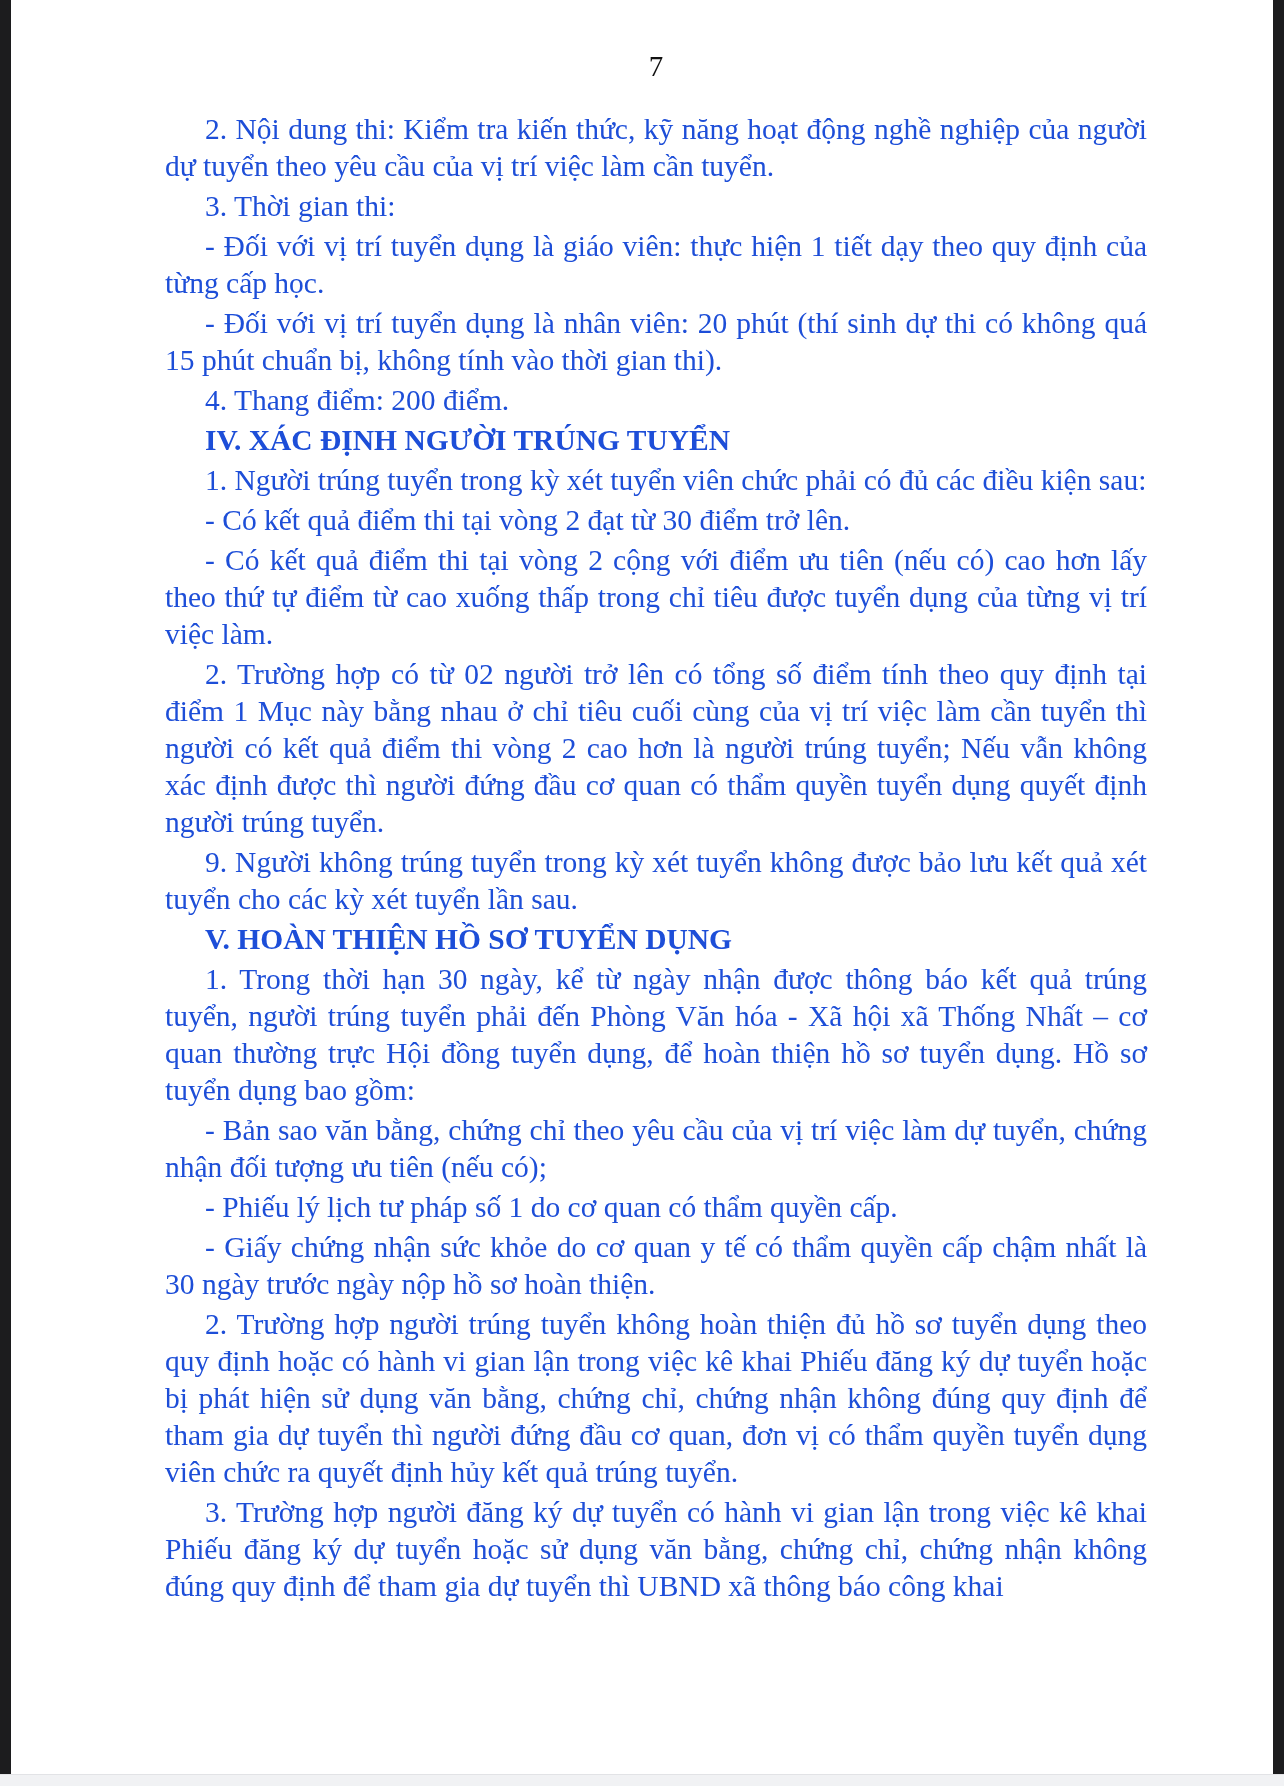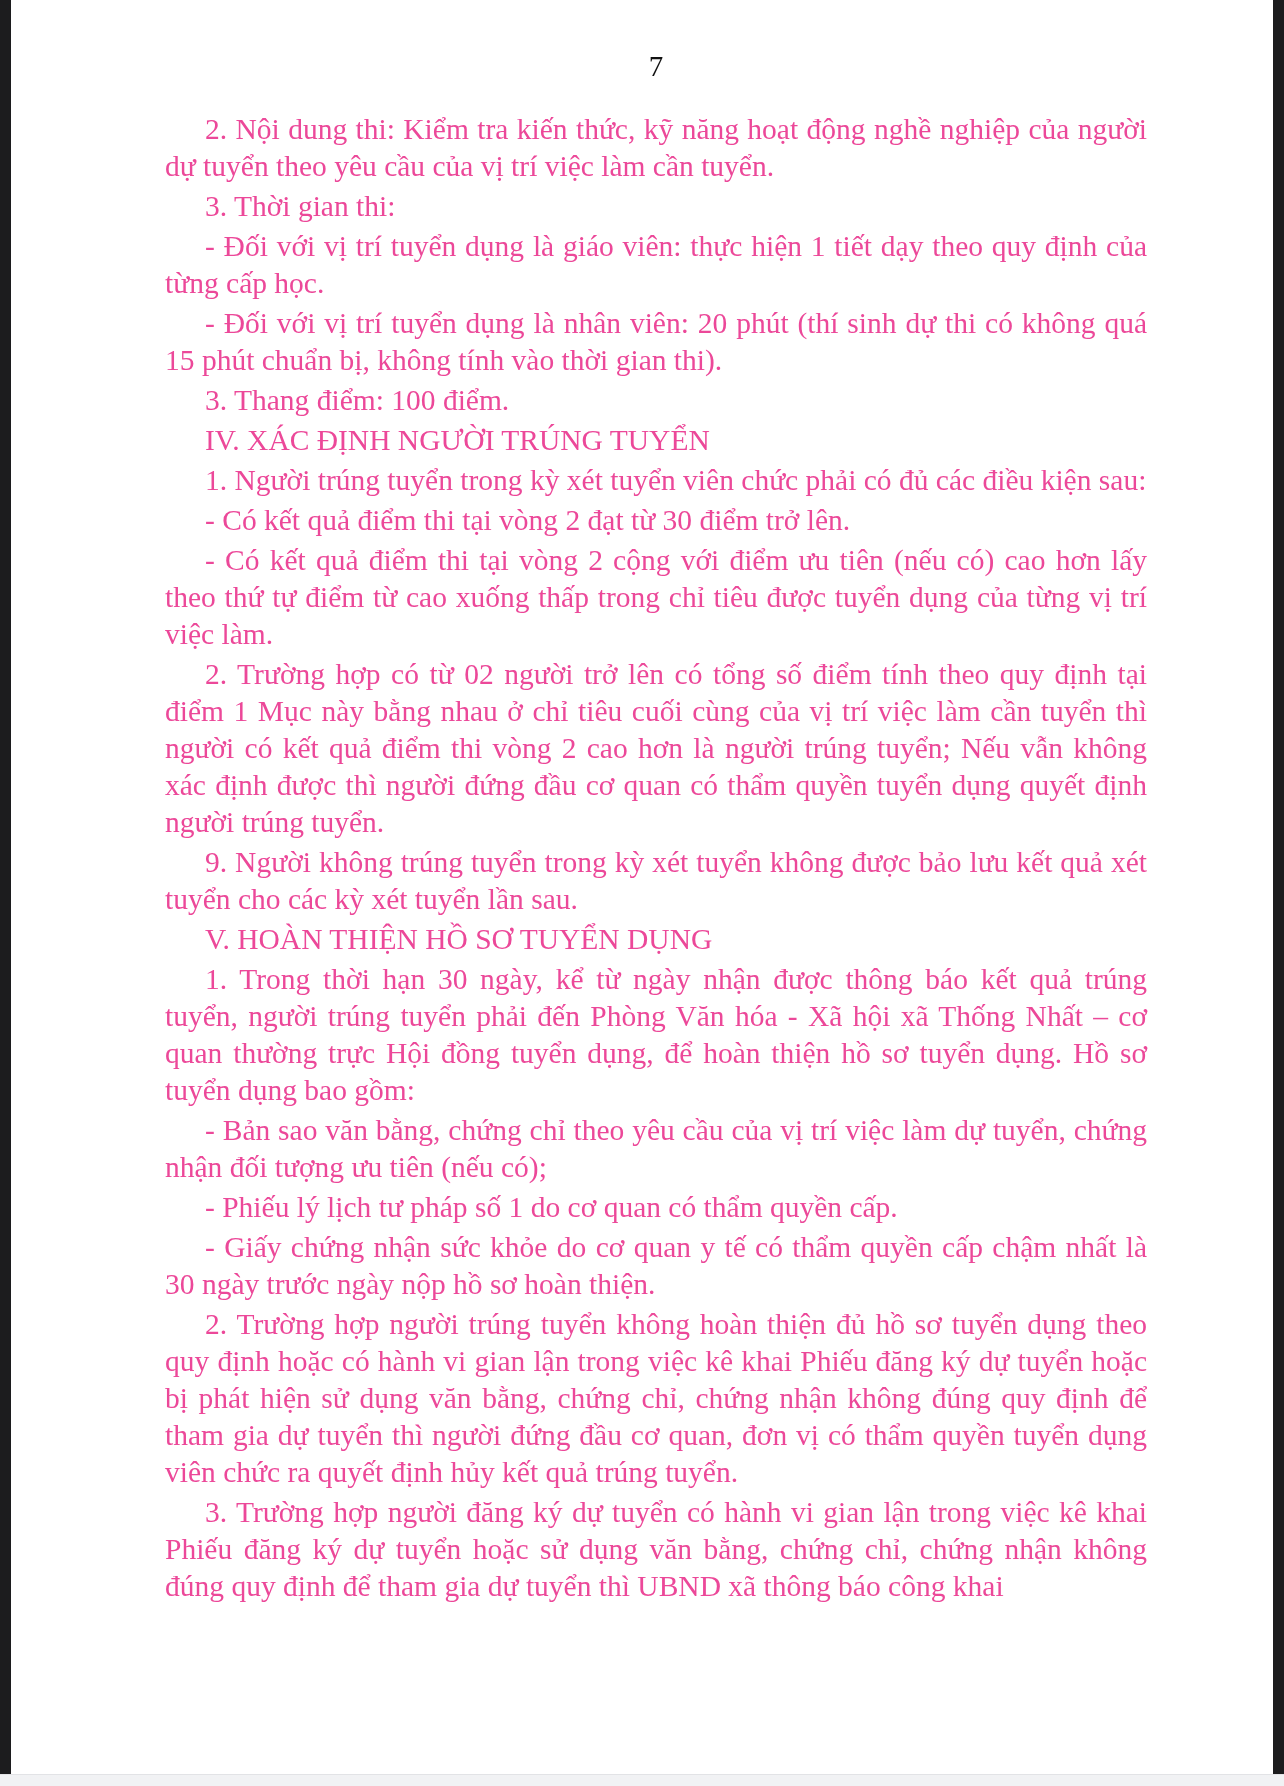--- a/index.html
+++ b/index.html
@@ -47,42 +47,42 @@
     line-height: 37px;
     margin: 0 0 26px 0;
     color: #121212;
   }
   .para {
     margin: 0 0 3px 0;
     font-size: 29.5px;
     line-height: 37px;
     text-indent: 40px;
     text-align: justify;
-    color: #ec4899;
+    color: #1d4ed8;
   }
   .para.heading {
-    font-weight: normal;
+    font-weight: bold;
     text-align: left;
   }
 </style>
 </head>
 <body>
 
 <div class="screen">
   <div class="edge-bar left"></div>
   <div class="edge-bar right"></div>
 
   <div class="page">
     <div class="page-number">7</div>
     <div class="doc-body">
         <p class="para">2. Nội dung thi: Kiểm tra kiến thức, kỹ năng hoạt động nghề nghiệp của người dự tuyển theo yêu cầu của vị trí việc làm cần tuyển.</p>
         <p class="para">3. Thời gian thi:</p>
         <p class="para">- Đối với vị trí tuyển dụng là giáo viên: thực hiện 1 tiết dạy theo quy định của từng cấp học.</p>
         <p class="para">- Đối với vị trí tuyển dụng là nhân viên: 20 phút (thí sinh dự thi có không quá 15 phút chuẩn bị, không tính vào thời gian thi).</p>
-        <p class="para">3. Thang điểm: 100 điểm.</p>
+        <p class="para">4. Thang điểm: 200 điểm.</p>
         <p class="para heading">IV. XÁC ĐỊNH NGƯỜI TRÚNG TUYỂN</p>
         <p class="para">1. Người trúng tuyển trong kỳ xét tuyển viên chức phải có đủ các điều kiện sau:</p>
         <p class="para">- Có kết quả điểm thi tại vòng 2 đạt từ 30 điểm trở lên.</p>
         <p class="para">- Có kết quả điểm thi tại vòng 2 cộng với điểm ưu tiên (nếu có) cao hơn lấy theo thứ tự điểm từ cao xuống thấp trong chỉ tiêu được tuyển dụng của từng vị trí việc làm.</p>
         <p class="para">2. Trường hợp có từ 02 người trở lên có tổng số điểm tính theo quy định tại điểm 1 Mục này bằng nhau ở chỉ tiêu cuối cùng của vị trí việc làm cần tuyển thì người có kết quả điểm thi vòng 2 cao hơn là người trúng tuyển; Nếu vẫn không xác định được thì người đứng đầu cơ quan có thẩm quyền tuyển dụng quyết định người trúng tuyển.</p>
         <p class="para">9. Người không trúng tuyển trong kỳ xét tuyển không được bảo lưu kết quả xét tuyển cho các kỳ xét tuyển lần sau.</p>
         <p class="para heading">V. HOÀN THIỆN HỒ SƠ TUYỂN DỤNG</p>
         <p class="para">1. Trong thời hạn 30 ngày, kể từ ngày nhận được thông báo kết quả trúng tuyển, người trúng tuyển phải đến Phòng Văn hóa - Xã hội xã Thống Nhất – cơ quan thường trực Hội đồng tuyển dụng, để hoàn thiện hồ sơ tuyển dụng. Hồ sơ tuyển dụng bao gồm:</p>
         <p class="para">- Bản sao văn bằng, chứng chỉ theo yêu cầu của vị trí việc làm dự tuyển, chứng nhận đối tượng ưu tiên (nếu có);</p>
         <p class="para">- Phiếu lý lịch tư pháp số 1 do cơ quan có thẩm quyền cấp.</p>

